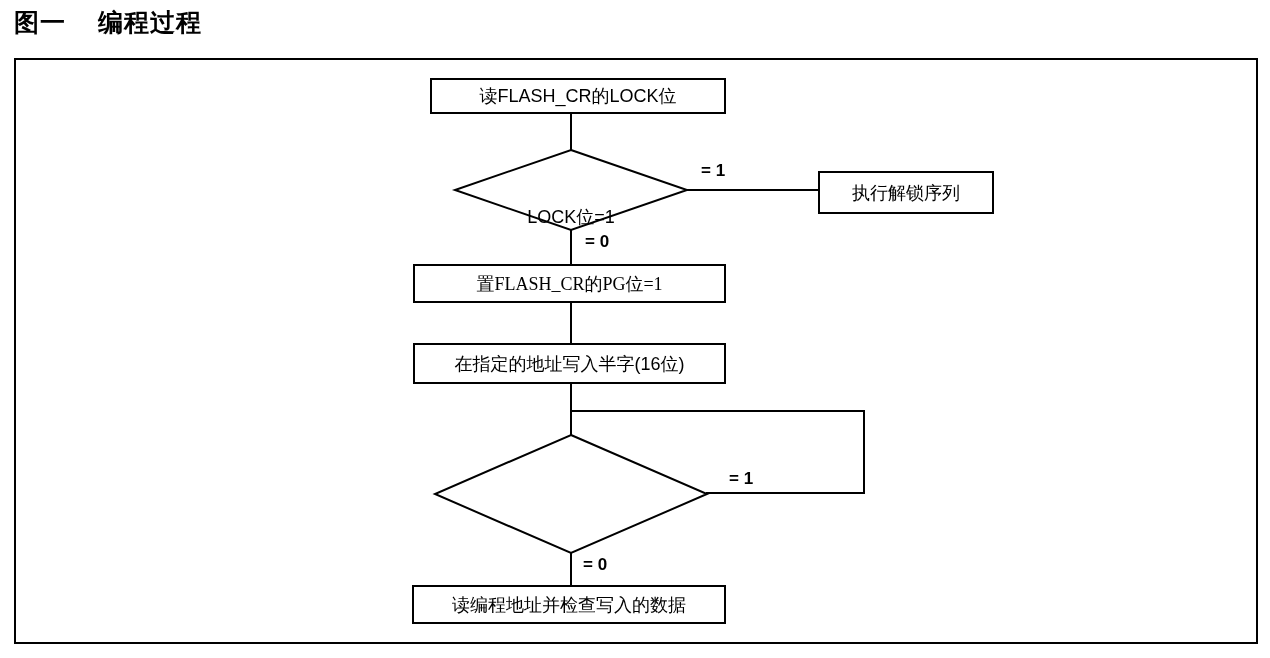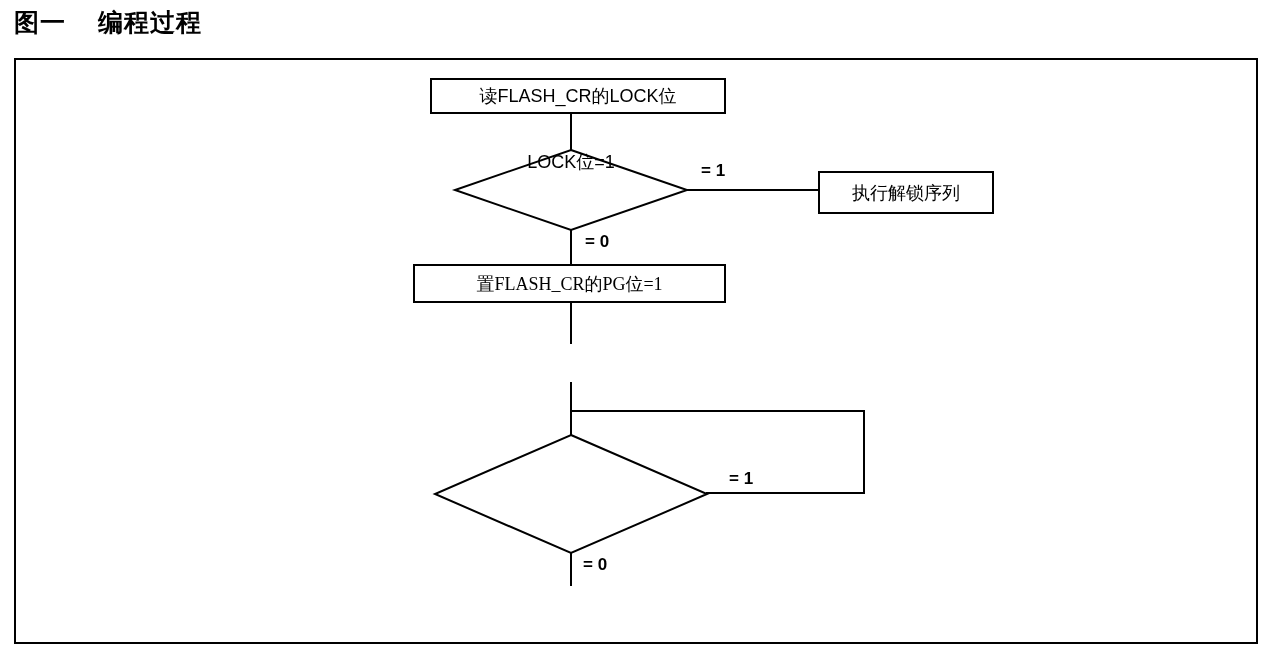--- a/index.html
+++ b/index.html
@@ -65,21 +65,21 @@
     font-size:18px;
     font-weight:500;
     white-space:nowrap;
     line-height:1;
   }
   .diamond-label{
     position:absolute;
     display:flex;
     flex-direction:column;
     align-items:center;
-    justify-content:flex-start;
+    justify-content:flex-end;
     text-align:center;
     font-size:18px;
     font-weight:500;
     line-height:1.4;
     pointer-events:none;
   }
   .edge-label{
     position:absolute;
     font-size:17px;
     font-weight:bold;
@@ -132,20 +132,26 @@
   </div>
 
   <div class="edge-label" style="left:701px;top:162px;">= 1</div>
 
   <div class="edge-label" style="left:585px;top:233px;">= 0</div>
 
   <div class="process" style="left:413px;top:264px;width:313px;height:39px;font-family:Liberation Serif, serif;">
     <span>置FLASH_CR的PG位=1</span>
   </div>
 
+  <div class="process" style="left:413px;top:343px;width:313px;height:41px;">
+    <span>在指定的地址写入半字(16位)</span>
+  </div>
 
 
   <div class="edge-label" style="left:729px;top:470px;">= 1</div>
 
   <div class="edge-label" style="left:583px;top:556px;">= 0</div>
 
+  <div class="process" style="left:412px;top:585px;width:314px;height:39px;">
+    <span>读编程地址并检查写入的数据</span>
+  </div>
 
 </div>
 
 </body></html>

